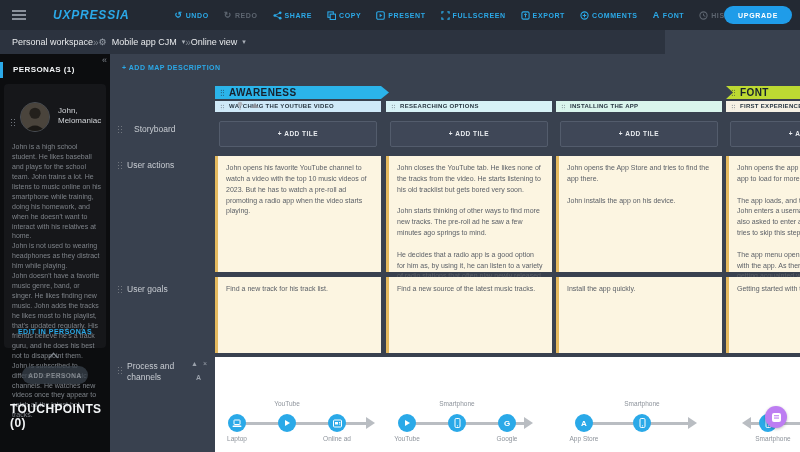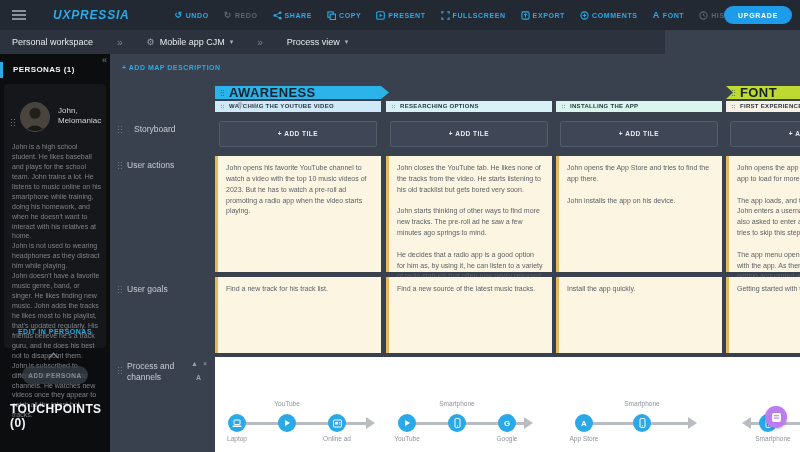--- a/index.html
+++ b/index.html
@@ -19,21 +19,21 @@
             letter-spacing:0.6px; cursor:pointer; white-space:nowrap; }
   .tb-btn.disabled { color:#5d6570; }
   .tb-ic { font-size:9px; line-height:9px; }
   .tb-svg { display:inline-block; width:9px; height:9px; }
   .upgrade { position:absolute; right:8px; top:6px; height:18px; padding:0 14px; background:#1f9ce9;
              border:none; border-radius:10px; color:#fff; font-size:7px; font-weight:bold;
              letter-spacing:0.7px; cursor:pointer; font-family:inherit; }
 
   
   .breadcrumb { position:absolute; left:0; top:30px; width:665px; height:24px; background:#2c333f;
-                display:flex; align-items:center; gap:24px; padding-left:12px; z-index:29;
+                display:flex; align-items:center; gap:0; padding-left:12px; z-index:29;
                 color:#e8eaec; font-size:9px; }
   .bc-sep { color:#7b828c; font-size:10px; }
   .bc-caret { color:#aab0b8; font-size:7px; }
   .bc-gear { color:#9aa2ac; font-size:9px; }
   .bc-item { display:flex; align-items:center; gap:5px; cursor:pointer; }
 
   
   .sidebar { position:absolute; left:0; top:54px; width:110px; height:398px; background:#0c0d0f; z-index:20; }
   .side-collapse { position:absolute; right:3px; top:1px; color:#7e848c; font-size:9px; cursor:pointer; }
   .personas-header { position:absolute; left:0; top:8px; width:110px; height:16px; color:#f2f4f6;
@@ -66,21 +66,21 @@
   .rail-label { position:absolute; color:#c8ccd2; font-size:8.5px; line-height:1.25;
                 white-space:pre-line; cursor:grab; z-index:5; }
   .rail-dots { position:absolute; width:5px; height:9px; z-index:5; }
   .rail-ico { position:absolute; color:#9aa1ab; font-size:7px; z-index:6; cursor:pointer; }
 
   .pin-ctl { position:absolute; left:236px; top:101px; display:flex; gap:7px; align-items:center; z-index:6; }
   .tri-up { width:0; height:0; border-left:4px solid transparent; border-right:4px solid transparent;
             border-bottom:5px solid #8f959e; cursor:pointer; }
 
   .stage-head { position:absolute; top:86px; height:13px; width:174px; line-height:13px;
-                padding-left:14px; font-size:13px; font-weight:bold; letter-spacing:0.4px;
+                padding-left:14px; font-size:10px; font-weight:bold; letter-spacing:0.4px;
                 color:#17222e; cursor:pointer; z-index:4;
                 clip-path:polygon(0 0, calc(100% - 8px) 0, 100% 50%, calc(100% - 8px) 100%, 0 100%, 7px 50%); }
   .stage-head.first { clip-path:polygon(0 0, calc(100% - 8px) 0, 100% 50%, calc(100% - 8px) 100%, 0 100%); }
   .stage-head .hdots { position:absolute; left:5px; top:3px; width:4px; height:7px;
                        background-image:radial-gradient(circle,#1b2a36 0.6px, transparent 0.8px);
                        background-size:2.5px 2.5px; }
   .substage { position:absolute; top:101px; height:11px; width:166px; line-height:11px;
               padding-left:14px; font-size:6px; font-weight:bold; letter-spacing:0.3px;
               color:#273540; cursor:pointer; z-index:4; }
   .substage .hdots { position:absolute; left:5px; top:2.5px; width:4px; height:6px;
@@ -194,21 +194,21 @@
   <div class="breadcrumb">
     <span class="bc-item">Personal workspace</span>
     <span class="bc-sep">»</span>
     <span class="bc-item">
       <span class="bc-gear">⚙</span>
       <span>Mobile app CJM</span>
       <span class="bc-caret">▾</span>
     </span>
     <span class="bc-sep">»</span>
     <span class="bc-item">
-      <span>Process view</span>
+      <span>Online view</span>
       <span class="bc-caret">▾</span>
     </span>
   </div>
 
   <aside class="sidebar">
     <span class="side-collapse">«</span>
     <div class="personas-header">PERSONAS (1)</div>
     <div class="persona-card">
       <div class="dots p-dots"></div>
       <div class="avatar">

